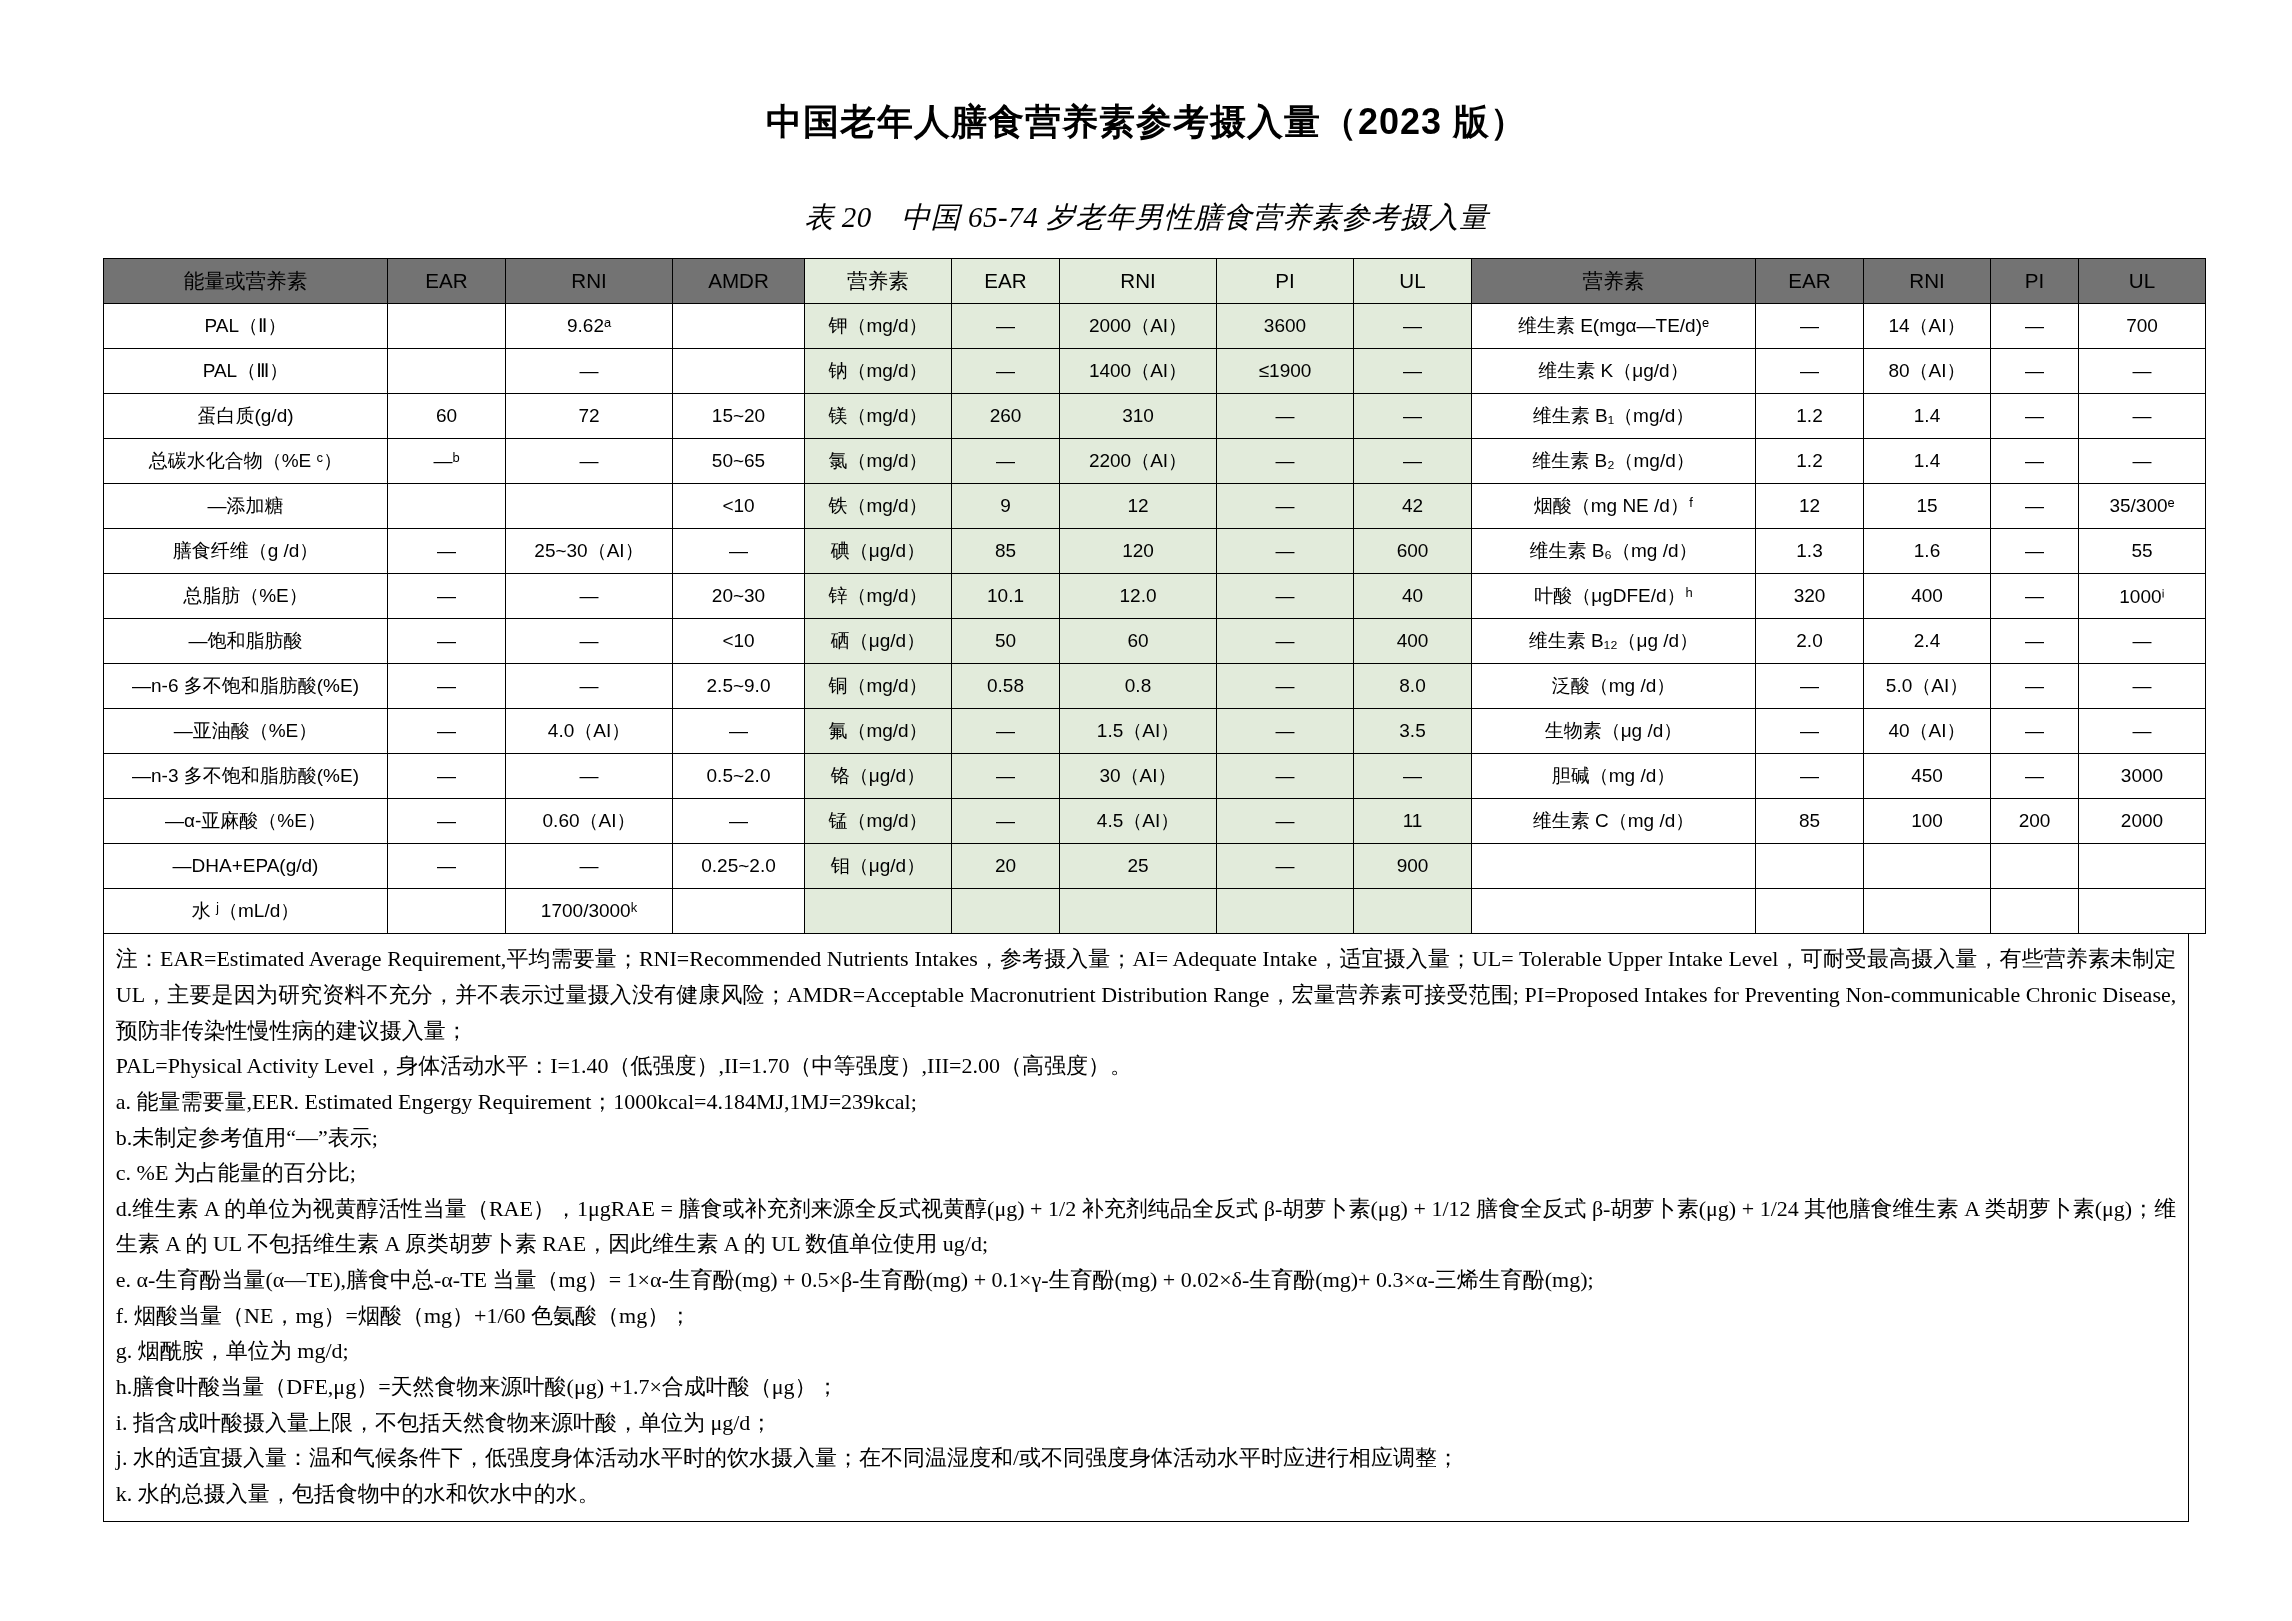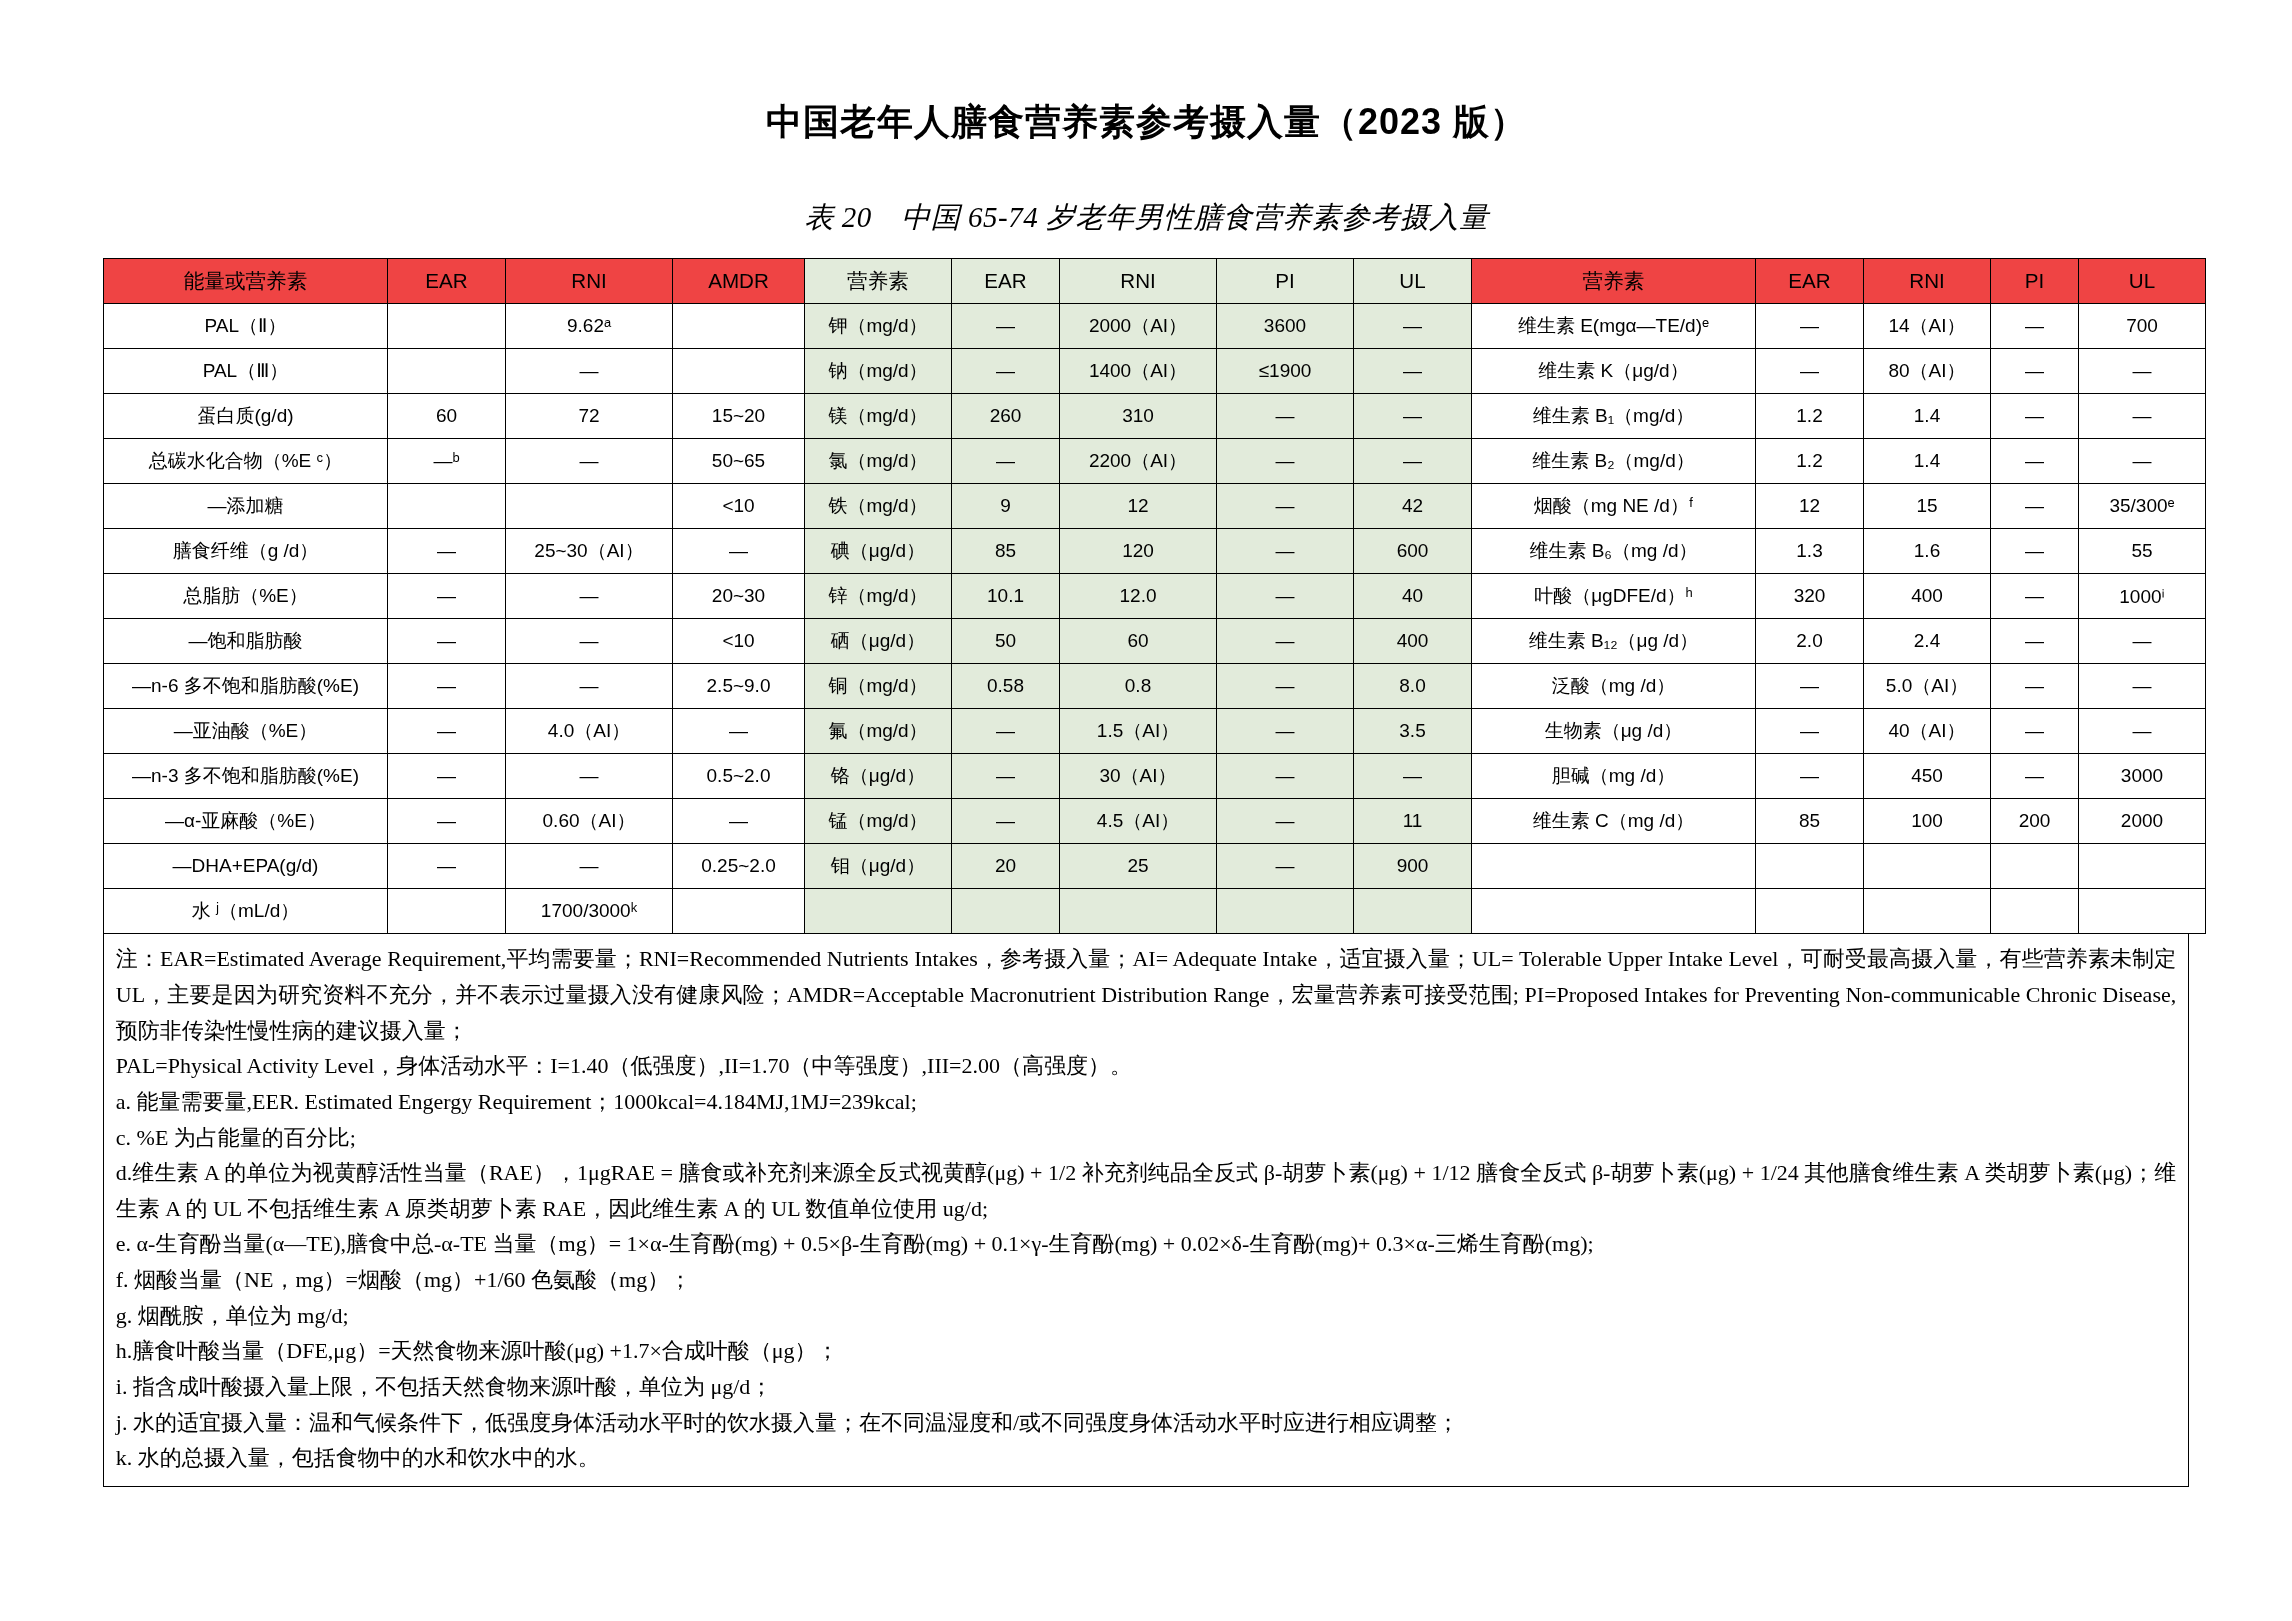--- a/index.html
+++ b/index.html
@@ -53,21 +53,21 @@
     text-align: center;
     vertical-align: middle;
     font-weight: normal;
   }
   .hdr td {
     background: #e2ebdb;
     font-size: 20.6px;
     height: 61px;
   }
   .hdr td.plain {
-    background: #ef4444;
+    background: #737373;
   }
   .green {
     background: #e2ebdb;
   }
   .leftcell {
     text-align: left;
     padding-left: 13.7px;
   }
   .indent1 {
     text-align: center;
@@ -371,20 +371,21 @@
         <td></td>
         <td></td>
       </tr>
     </tbody>
   </table>
 
   <div class="notes">
     <p>注：EAR=Estimated Average Requirement,平均需要量；RNI=Recommended Nutrients Intakes，参考摄入量；AI= Adequate Intake，适宜摄入量；UL= Tolerable Upper Intake Level，可耐受最高摄入量，有些营养素未制定 UL，主要是因为研究资料不充分，并不表示过量摄入没有健康风险；AMDR=Acceptable Macronutrient Distribution Range，宏量营养素可接受范围; PI=Proposed Intakes for Preventing Non-communicable Chronic Disease,预防非传染性慢性病的建议摄入量；</p>
     <p>PAL=Physical Activity Level，身体活动水平：I=1.40（低强度）,II=1.70（中等强度）,III=2.00（高强度）。</p>
     <p>a. 能量需要量,EER. Estimated Engergy Requirement；1000kcal=4.184MJ,1MJ=239kcal;</p>
+    <p>b.未制定参考值用“—”表示;</p>
     <p>c. %E 为占能量的百分比;</p>
     <p>d.维生素 A 的单位为视黄醇活性当量（RAE），1μgRAE = 膳食或补充剂来源全反式视黄醇(μg) + 1/2 补充剂纯品全反式 β-胡萝卜素(μg) + 1/12 膳食全反式 β-胡萝卜素(μg) + 1/24 其他膳食维生素 A 类胡萝卜素(μg)；维生素 A 的 UL 不包括维生素 A 原类胡萝卜素 RAE，因此维生素 A 的 UL 数值单位使用 ug/d;</p>
     <p>e. α-生育酚当量(α—TE),膳食中总-α-TE 当量（mg）= 1×α-生育酚(mg) + 0.5×β-生育酚(mg) + 0.1×γ-生育酚(mg) + 0.02×δ-生育酚(mg)+ 0.3×α-三烯生育酚(mg);</p>
     <p>f. 烟酸当量（NE，mg）=烟酸（mg）+1/60 色氨酸（mg）；</p>
     <p>g.  烟酰胺，单位为 mg/d;</p>
     <p>h.膳食叶酸当量（DFE,μg）=天然食物来源叶酸(μg) +1.7×合成叶酸（μg）；</p>
     <p>i. 指含成叶酸摄入量上限，不包括天然食物来源叶酸，单位为 μg/d；</p>
     <p>j. 水的适宜摄入量：温和气候条件下，低强度身体活动水平时的饮水摄入量；在不同温湿度和/或不同强度身体活动水平时应进行相应调整；</p>
     <p>k. 水的总摄入量，包括食物中的水和饮水中的水。</p>
   </div>

